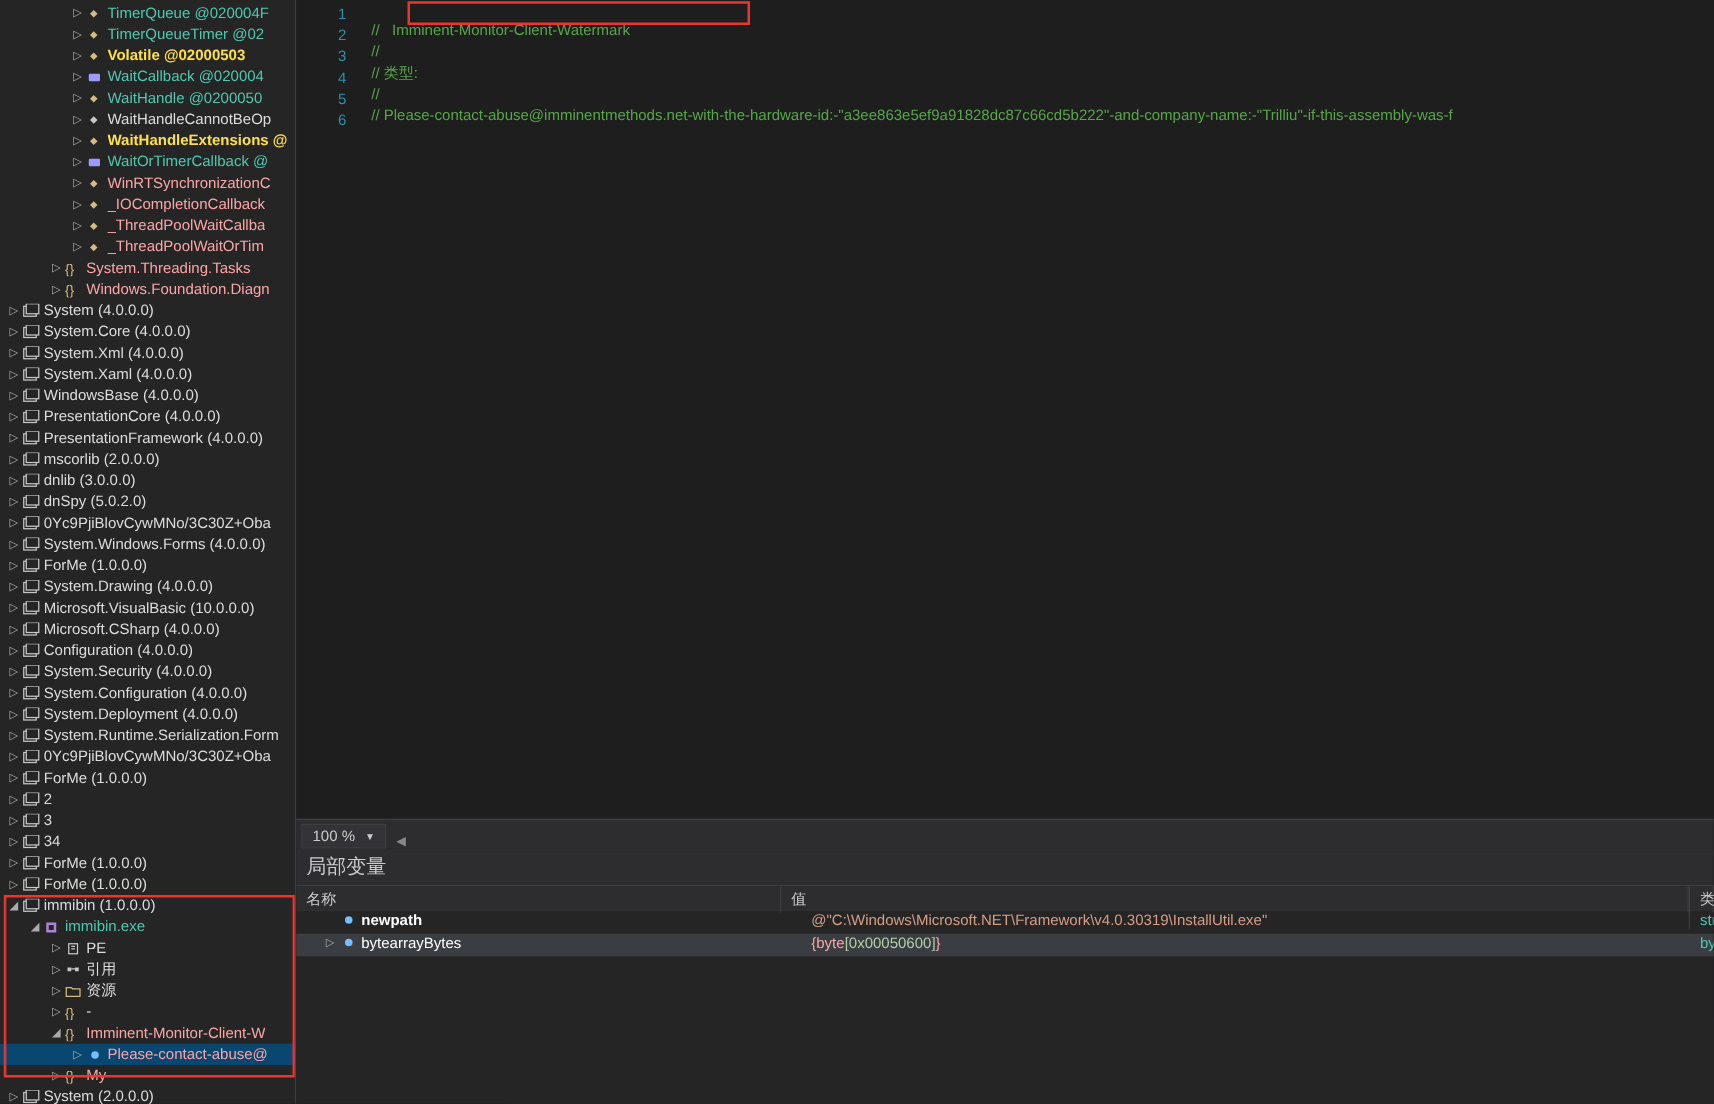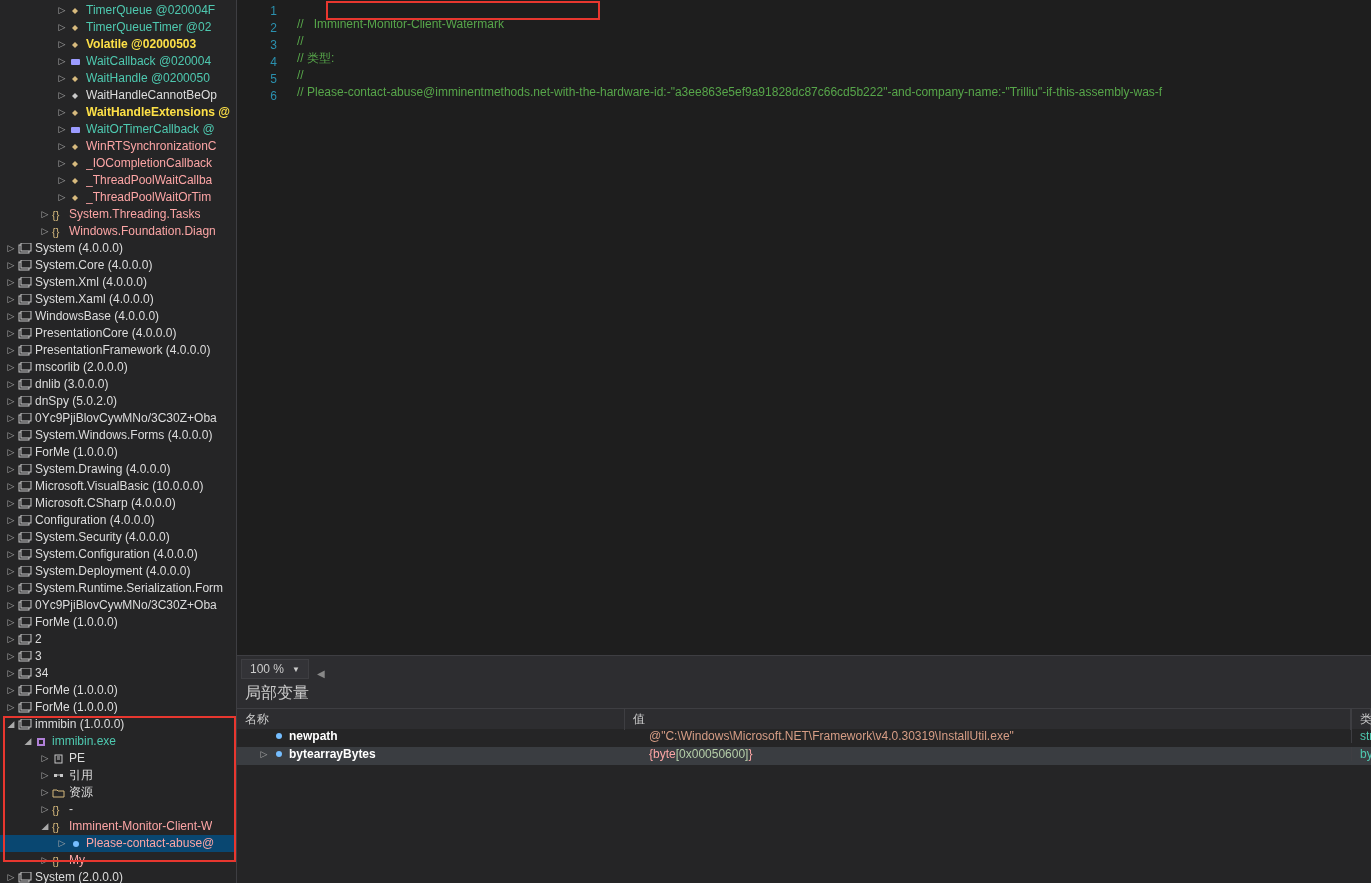--- a/index.html
+++ b/index.html
@@ -596,19 +596,19 @@
     <div class="col3 val-type">str</div>
   </div>
       <div class="lrow lsel">
     <div class="col1">
       <span class="exp" style="width:14px">▷</span>
       <span class="ic">
             <svg width="12" height="12" viewBox="0 0 12 12">
               <circle cx="6" cy="6" r="3" fill="#75beff"></circle>
             </svg>
           </span>
-      <span style="font-weight:bold;color:#fff">bytearrayBytes</span>
+      <span style="font-weight:normal;color:#fff">bytearrayBytes</span>
     </div>
     <div class="col2"><span class="val-blue">{byte</span><span style="color:#b5cea8">[0x00050600]</span><span class="val-blue">}</span></div>
     <div class="col3 val-type">by</div>
   </div>
     </div>
 </div>
 
 </body></html>

